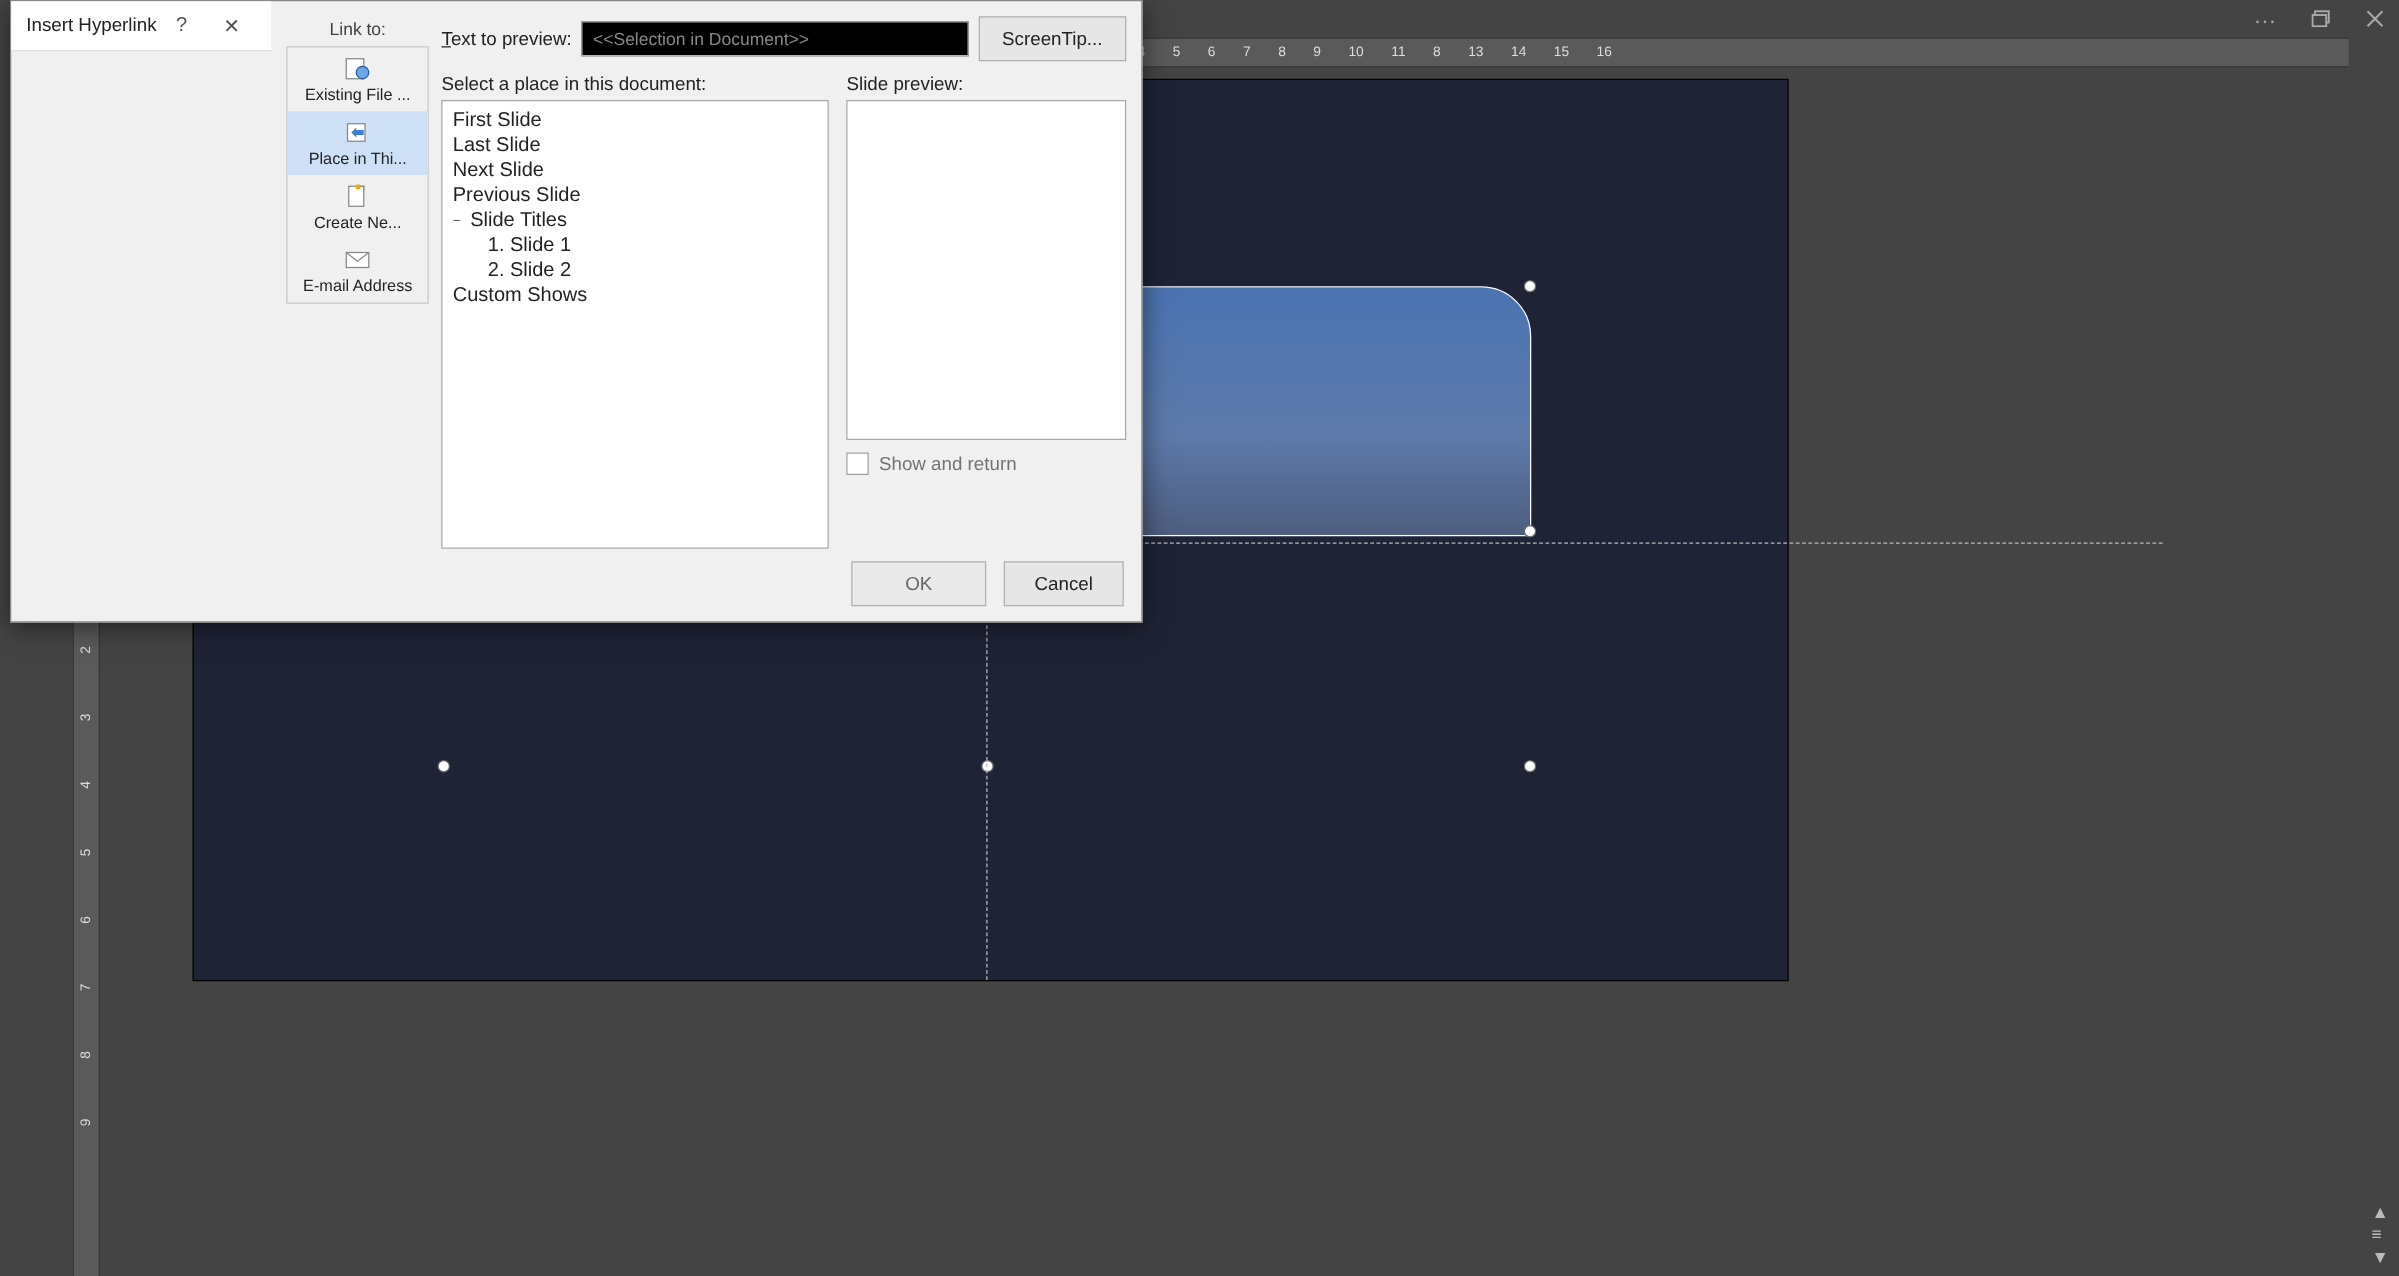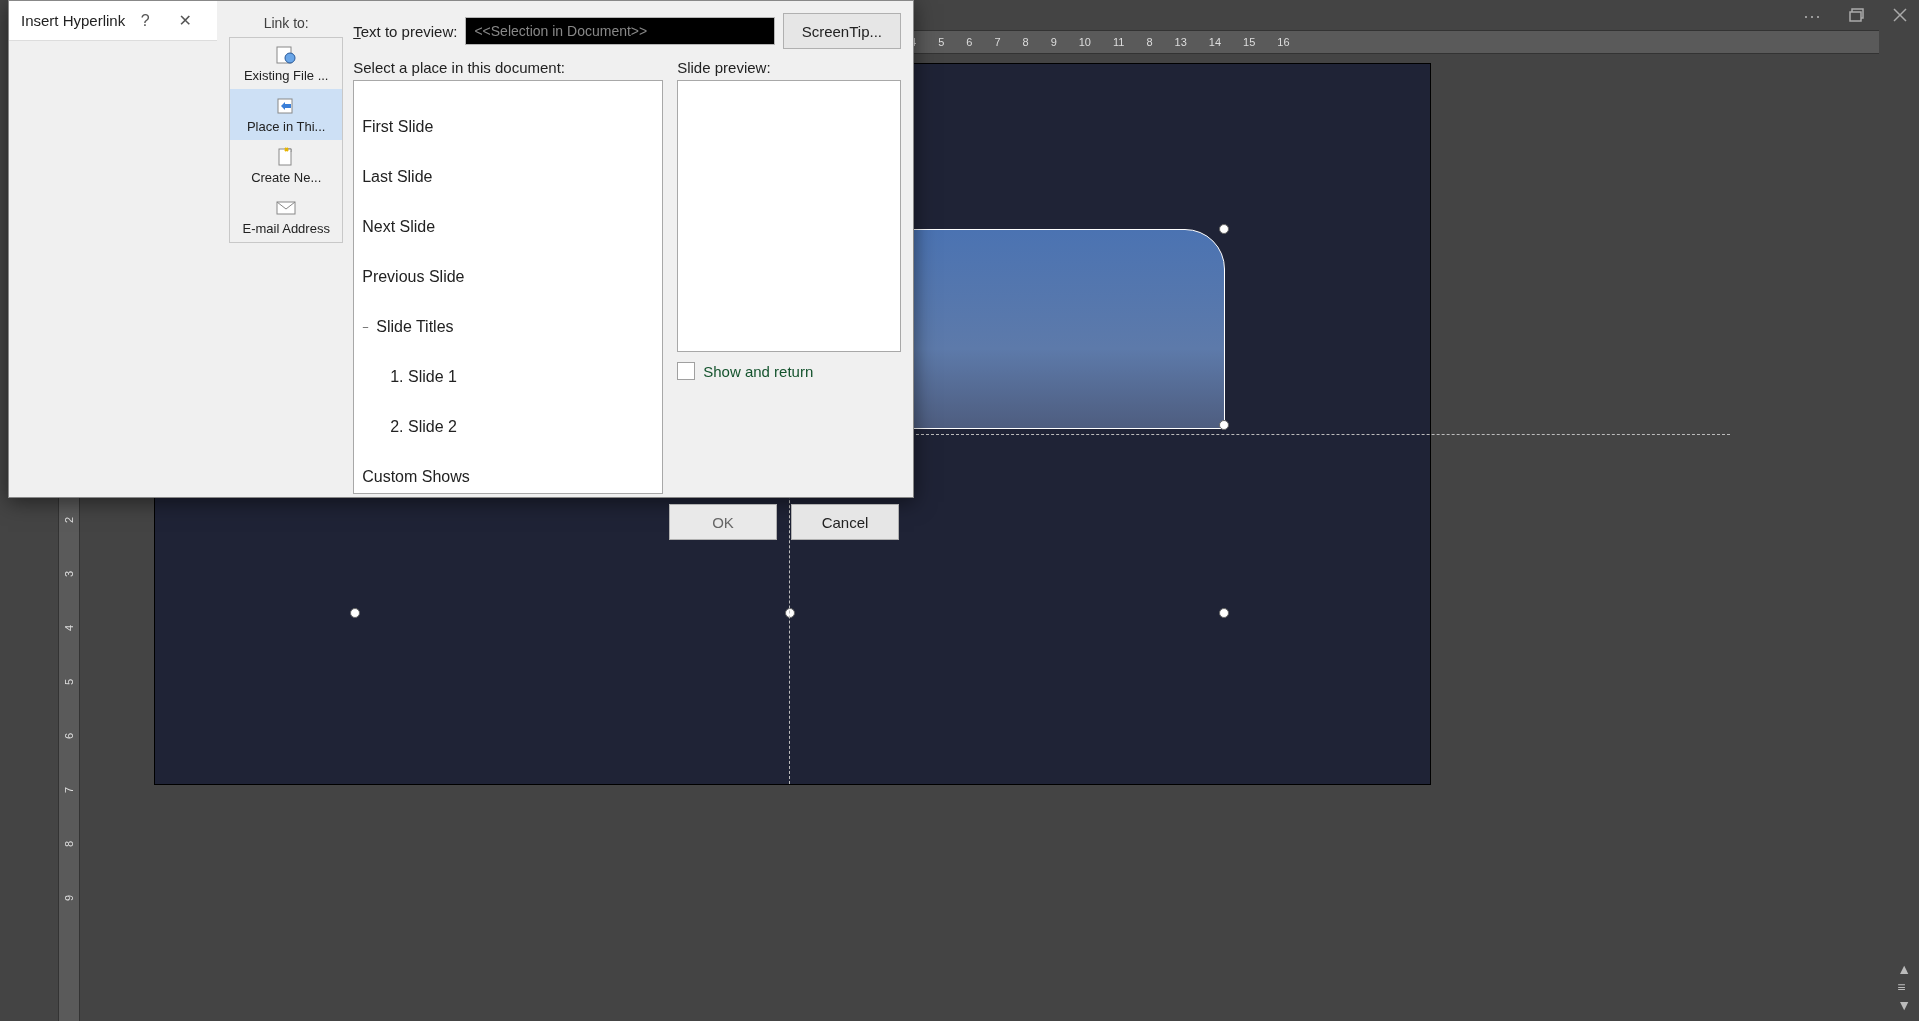--- a/index.html
+++ b/index.html
@@ -197,21 +197,21 @@
 
 .listbox {
   flex:1;
   background:#fff;
   border:1px solid #a8a8a8;
   padding:6px 8px;
   font-size:16px;
   color:#222;
   overflow:auto;
 }
-.listbox .tree-item { padding:1px 0; cursor:pointer;margin-top:30px; }
+.listbox .tree-item { padding:1px 0; cursor:pointer; }
 .listbox .indent1 { padding-left: 14px; position:relative; }
 .listbox .indent2 { padding-left: 28px; }
 .tree-toggle { position:absolute; left:0; top:4px; font-size:11px; color:#555; }
 
 .preview {
   height: 272px;
   background:#fff;
   border:1px solid #a8a8a8;
 }
 .check-row { display:flex; align-items:center; gap:8px; padding-top:6px; }
@@ -359,27 +359,27 @@
               <div class="tree-item indent2">1. Slide 1</div>
               <div class="tree-item indent2">2. Slide 2</div>
               <div class="tree-item">Custom Shows</div>
             </div>
           </div>
           <div class="col-right">
             <div class="lbl">Slide preview:</div>
             <div class="preview"></div>
             <div class="check-row">
               <div class="checkbox"></div>
-              <span class="lbl" style="color:#14532d">Show and return</span>
+              <span class="lbl" style="color:#737373">Show and return</span>
             </div>
           </div>
         </div>
 
         <div class="btn-row">
           <button class="btn disabled" style="width:108px">OK</button>
-          <button class="btn" style="width:108px">Cancel</button>
+          <button class="btn" style="width:96px">Cancel</button>
         </div>
       </div>
 
     </div>
   </div>
 
 </div>
 
 </body></html>

